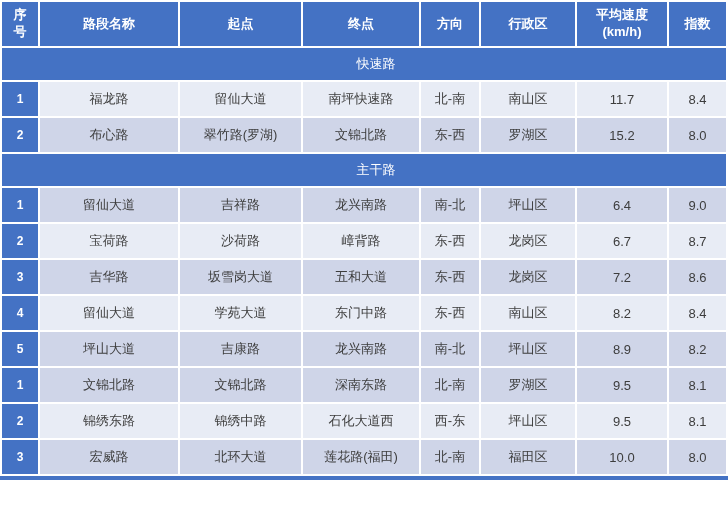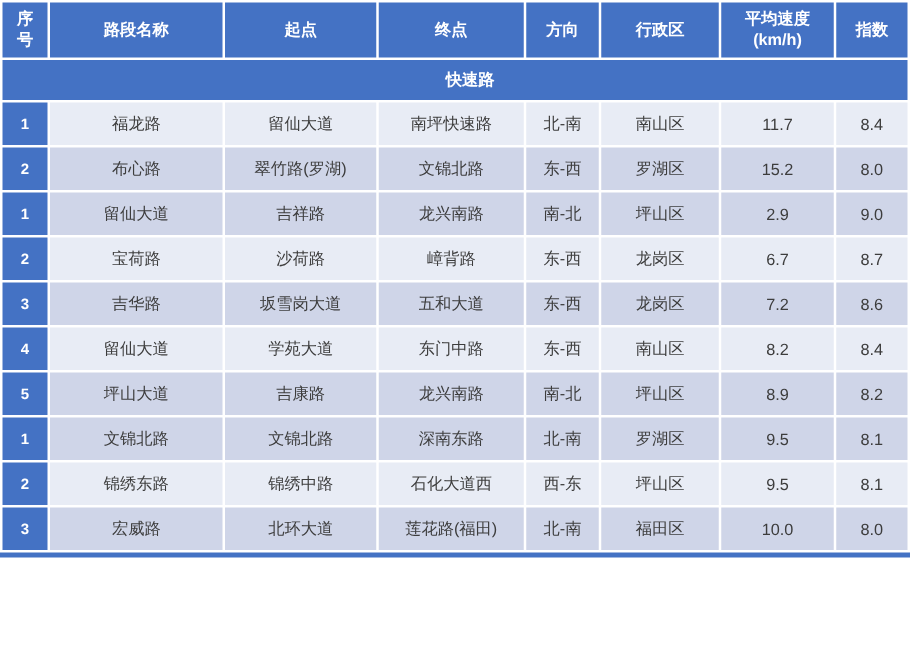--- a/index.html
+++ b/index.html
@@ -39,21 +39,21 @@
     color:var(--text-dark);
     height:34px;
     text-align:center;
     vertical-align:middle;
     padding:0 2px;
     overflow:hidden;
   }
   tr.band td{
     background:var(--accent);
     color:#ffffff;
-    font-weight:bold;
+    font-weight:normal;
     font-size:13px;
     height:32px;
     padding-left:26px;
   }
   td.num{
     background:var(--accent);
     color:#ffffff;
     font-weight:bold;
     font-size:12px;
   }
@@ -108,29 +108,32 @@
     <td class="num">2</td>
     <td>布心路</td>
     <td>翠竹路(罗湖)</td>
     <td>文锦北路</td>
     <td>东-西</td>
     <td>罗湖区</td>
     <td>15.2</td>
     <td>8.0</td>
   </tr>
 
+  <tr class="band">
+    <td colspan="8">主干路</td>
+  </tr>
 
   <tr class="dark">
     <td class="num">1</td>
     <td>留仙大道</td>
     <td>吉祥路</td>
     <td>龙兴南路</td>
     <td>南-北</td>
     <td>坪山区</td>
-    <td>2.9</td>
+    <td>6.4</td>
     <td>9.0</td>
   </tr>
 
   <tr class="light">
     <td class="num">2</td>
     <td>宝荷路</td>
     <td>沙荷路</td>
     <td>嶂背路</td>
     <td>东-西</td>
     <td>龙岗区</td>

